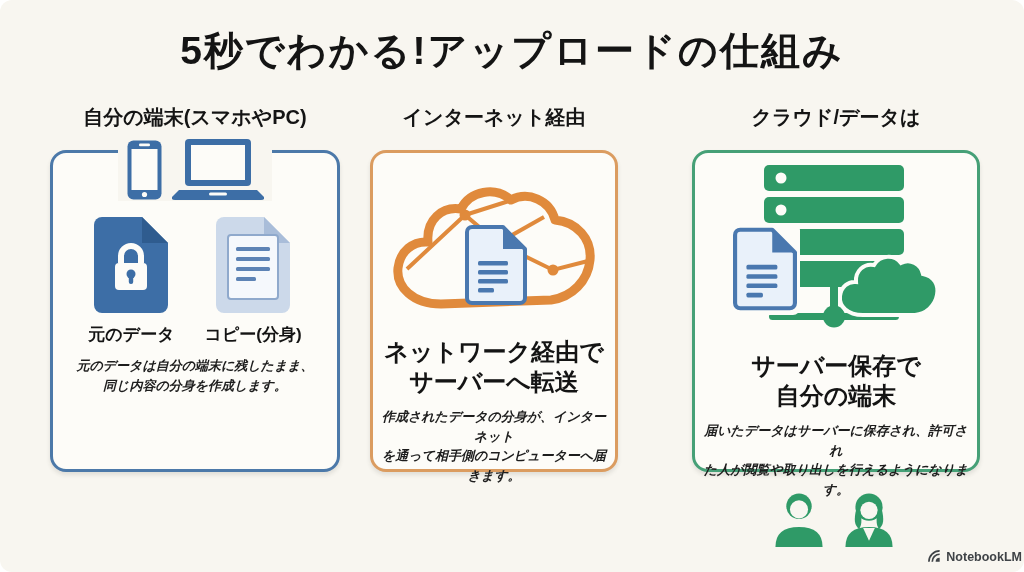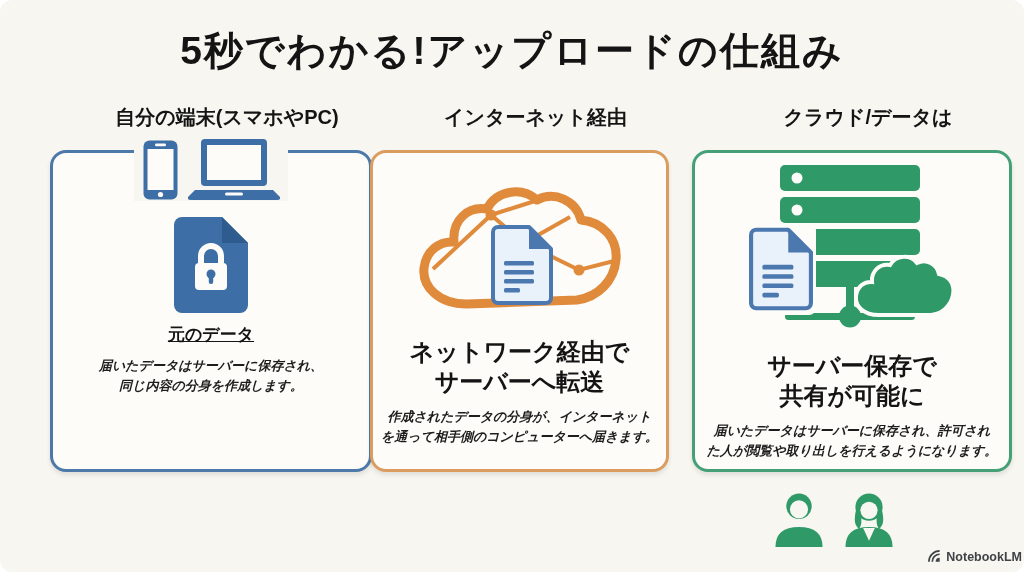--- a/index.html
+++ b/index.html
@@ -8,23 +8,23 @@
     background:var(--bg,#f8f6f0);
     font-family:"Liberation Sans","DejaVu Sans",sans-serif;
     color:#161616;
     border-radius:12px;
   }
   .title{
     position:absolute; top:24px; left:0; width:100%; margin:0;
     text-align:center; font-size:39px; font-weight:800; letter-spacing:2px;
     color:#141414;
   }
-  .col{ position:absolute; top:104px; height:380px;padding-left:32px; }
+  .col{ position:absolute; top:104px; height:380px; }
   .col--device{ left:50px; width:290px; }
-  .col--network{ left:370px; width:267px; }
+  .col--network{ left:370px; width:248px; }
   .col--server{ left:692px; width:288px; }
   .col-header{
     margin:0; text-align:center; font-size:20px; font-weight:800; color:#141414;
   }
   .panel{
     position:absolute; top:46px; left:0; right:0; height:322px;
     background:var(--panel-bg,#fdfcf8);
     border-radius:16px;
     box-shadow:0 3px 4px rgba(60,60,50,.12);
     box-sizing:border-box;
@@ -34,21 +34,21 @@
   .panel--green{ border:3px solid var(--green-border,#46a077); }
 
   .devices{
     position:absolute; top:-14px; left:50%; transform:translateX(-50%);
     display:flex; align-items:flex-end; gap:9px;
     background:var(--bg,#f8f6f0); padding:0 8px;
   }
   .docs-row{
     margin-top:64px; display:flex; justify-content:center; gap:30px;
   }
-  .docs-row figure{ margin:0; text-align:center;text-decoration:underline; }
+  .docs-row figure{ margin:0; text-align:center; }
   .docs-row figcaption{
     margin-top:6px; font-size:17px; font-weight:800; color:#141414;
   }
   .panel-heading{
     margin:14px 0 0; text-align:center; white-space:pre-line;
     font-size:24px; font-weight:800; line-height:1.25; color:#141414;
   }
   .panel-desc{
     margin:10px 8px 0; text-align:center; white-space:pre-line;
     font-size:13px; font-weight:700; line-height:1.5; color:#1d1d1d;font-style:italic;
@@ -106,22 +106,34 @@
           <svg width="74" height="96" viewBox="0 0 74 96">
             <path d="M8 0 H48 L74 26 V88 a8 8 0 0 1 -8 8 H8 a8 8 0 0 1 -8 -8 V8 a8 8 0 0 1 8 -8 Z" fill="var(--blue,#3d6ea6)"></path>
             <path d="M48 0 L74 26 L48 26 Z" fill="#2f5c8f"></path>
             <path d="M27 46 v-7 a10 10 0 0 1 20 0 v7" fill="none" stroke="#fdfcf8" stroke-width="6"></path>
             <rect x="21" y="46" width="32" height="27" rx="4" fill="#fdfcf8"></rect>
             <circle cx="37" cy="57" r="4.5" fill="var(--blue,#3d6ea6)"></circle>
             <rect x="34.8" y="58" width="4.4" height="9" rx="2" fill="var(--blue,#3d6ea6)"></rect>
           </svg>
           <figcaption>元のデータ</figcaption>
         </figure>
+        <figure>
+          <svg width="74" height="96" viewBox="0 0 74 96">
+            <path d="M8 0 H48 L74 26 V88 a8 8 0 0 1 -8 8 H8 a8 8 0 0 1 -8 -8 V8 a8 8 0 0 1 8 -8 Z" fill="var(--copy-doc,#ccd9ea)"></path>
+            <path d="M48 0 L74 26 L48 26 Z" fill="var(--copy-doc-fold,#a9bdd9)"></path>
+            <rect x="12" y="18" width="50" height="64" rx="3" fill="#f5f8fc" stroke="#8fa9cc" stroke-width="2"></rect>
+            <rect x="20" y="30" width="34" height="4" rx="1.5" fill="#5d83b5"></rect>
+            <rect x="20" y="40" width="34" height="4" rx="1.5" fill="#5d83b5"></rect>
+            <rect x="20" y="50" width="34" height="4" rx="1.5" fill="#5d83b5"></rect>
+            <rect x="20" y="60" width="20" height="4" rx="1.5" fill="#5d83b5"></rect>
+          </svg>
+          <figcaption>コピー(分身)</figcaption>
+        </figure>
       </div>
-      <p class="panel-desc">届いたデータはサーバーに保存され、
+      <p class="panel-desc">元のデータは自分の端末に残したまま、
 同じ内容の分身を作成します。</p>
     </div>
   </section>
 
   <section class="col col--network">
     <h2 class="col-header">インターネット経由</h2>
     <div class="panel panel--orange">
       <svg class="big-icon" width="226" height="150" viewBox="0 0 226 150">
         <g stroke="var(--orange,#e08a3c)" stroke-width="4" fill="none">
           <path d="M26 96 L84 42 L117 70 L97 128"></path>
@@ -153,21 +165,21 @@
         <circle cx="50" cy="13" r="5.5" fill="#fdfcf8"></circle>
         <circle cx="50" cy="45" r="5.5" fill="#fdfcf8"></circle>
         <rect x="99" y="122" width="8" height="28" fill="var(--green,#2f9a67)"></rect>
         <rect x="38" y="148" width="130" height="7" rx="3.5" fill="var(--green,#2f9a67)"></rect>
         <circle cx="103" cy="151.5" r="11" fill="var(--green,#2f9a67)"></circle>
         <path d="M132 150 C116 150 108 141 109 131 C110 122 117 116 125 117 C124 106 133 98 143 100 C149 90 163 89 170 98 C179 93 190 99 192 109 C203 111 208 120 206 130 C204 141 195 149 184 150 Z" fill="var(--green,#2f9a67)" stroke="var(--panel-bg,#fdfcf8)" stroke-width="4"></path>
         <rect x="-1" y="58" width="70" height="92" rx="7" fill="var(--panel-bg,#fdfcf8)"></rect>
         <use href="#docB" x="2" y="62" width="64" height="84"></use>
       </svg>
       <h3 class="panel-heading">サーバー保存で
-共有が可能に</h3>
+自分の端末</h3>
       <p class="panel-desc">届いたデータはサーバーに保存され、許可され
 た人が閲覧や取り出しを行えるようになります。</p>
     </div>
   </section>
 
   <div class="persons">
     <svg width="58" height="62" viewBox="0 0 64 64">
       <circle cx="32" cy="19" r="14" fill="var(--green,#2f9a67)"></circle>
       <circle cx="32" cy="22.5" r="10" fill="var(--bg,#f8f6f0)"></circle>
       <path d="M6 64 Q6 42 32 42 Q58 42 58 64 Z" fill="var(--green,#2f9a67)"></path>

